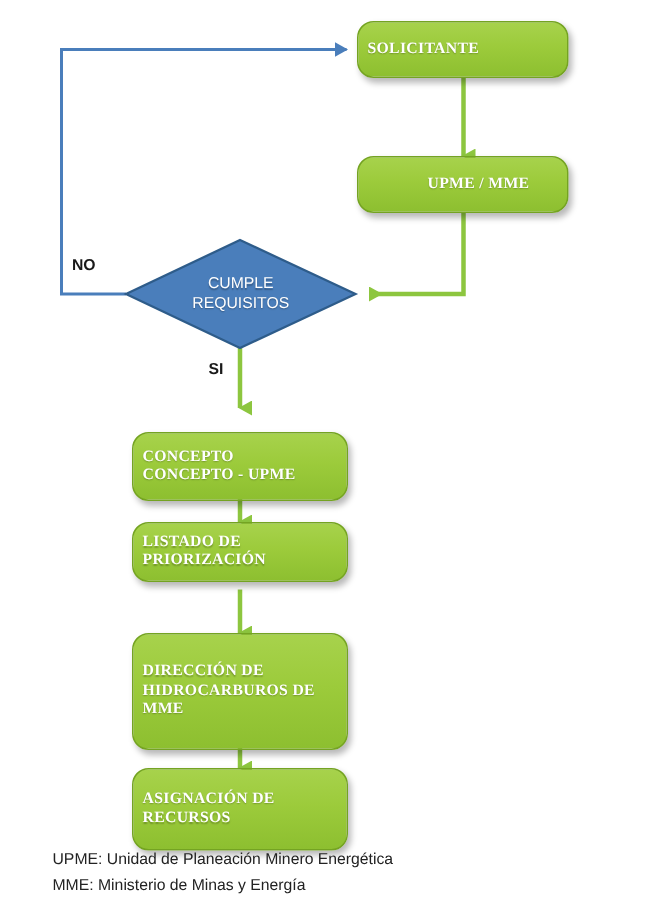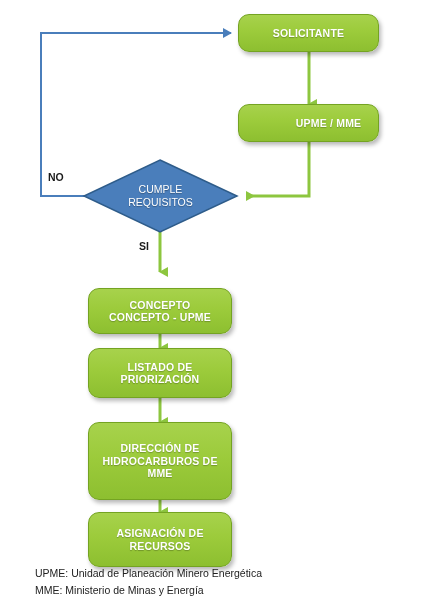--- a/index.html
+++ b/index.html
@@ -24,25 +24,26 @@
     width: 444px;
     height: 602px;
     pointer-events: none;
   }
   .node {
     position: absolute;
     box-sizing: border-box;
     display: flex;
     align-items: center;
     justify-content: center;
-    text-align: center;
+    text-align: left;
     color: #ffffff;
     font-weight: bold;
     letter-spacing: 0.2px;
     line-height: 1.18;
+    font-family: Liberation Serif, serif;
   }
   .proc {
     border-radius: 11px;
     border: 1px solid #74A322;
     background: linear-gradient(180deg, #A7D24C 0%, #9CCB3B 45%, #8DBF30 100%);
     box-shadow: 2px 3px 4px rgba(0,0,0,0.28);
     font-size: 10.5px;
     text-shadow: 0 1px 1px rgba(0,0,0,0.25);
     padding: 2px 6px;
   }
@@ -143,21 +144,21 @@
 
   <div class="edge-label" style="left:139px; top:240px;">SI</div>
 
   <div class="node proc" style="left:88px; top:288px; width:144px; height:46px;">
     <span class="proc-inner">
       <span>CONCEPTO</span><br>
       <span>CONCEPTO - UPME</span>
     </span>
   </div>
 
-  <div class="node proc" style="left:88px; top:348px; width:144px; height:50px;">
+  <div class="node proc" style="left:88px; top:348px; width:144px; height:40px;">
     <span class="proc-inner">
       <span>LISTADO DE</span><br>
       <span>PRIORIZACIÓN</span>
     </span>
   </div>
 
   <div class="node proc" style="left:88px; top:422px; width:144px; height:78px;">
     <span class="proc-inner">
       <span>DIRECCIÓN DE</span><br>
       <span>HIDROCARBUROS DE</span><br>

